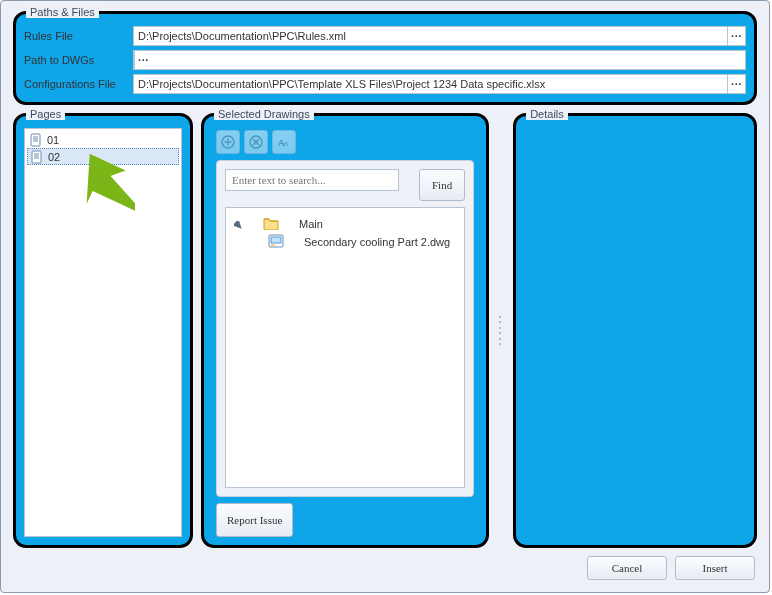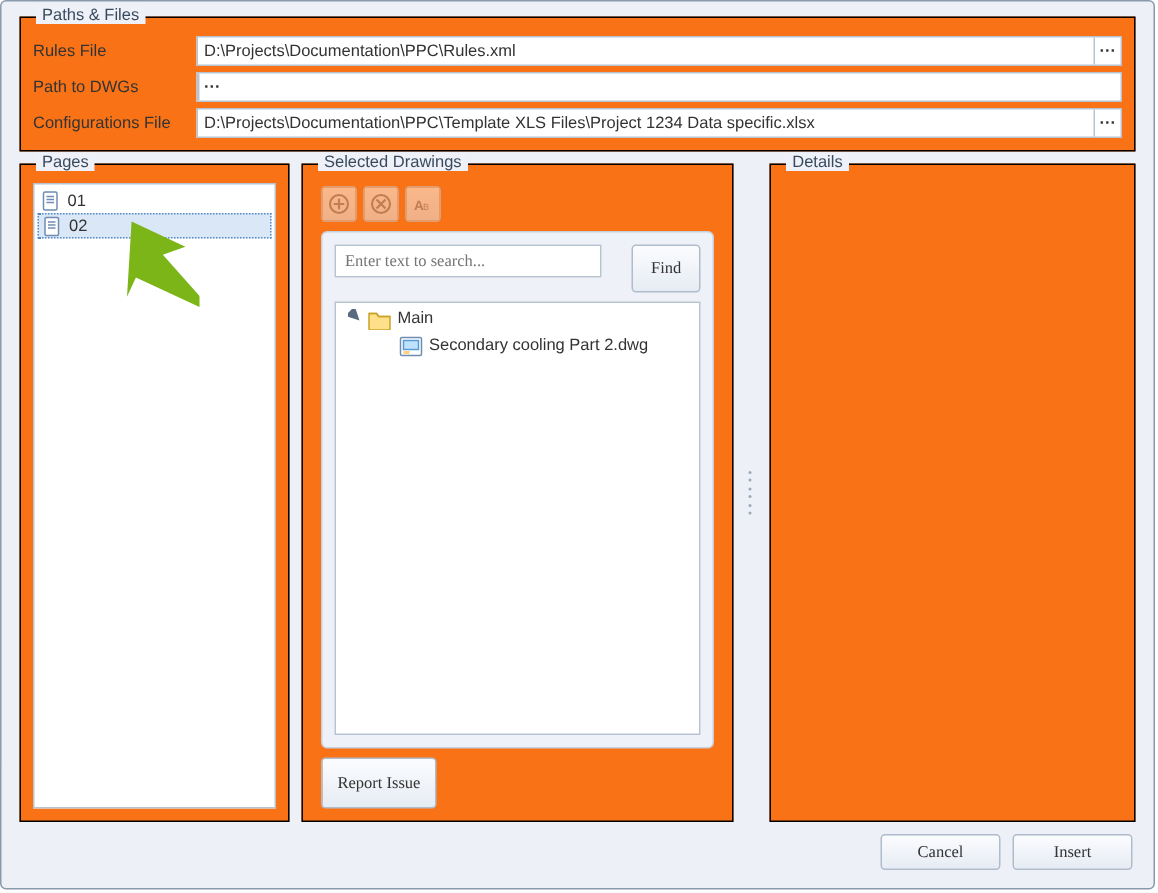--- a/index.html
+++ b/index.html
@@ -61,23 +61,23 @@
   .client {
     flex:1;
     padding: 10px 12px 10px 12px;
     display:flex;
     flex-direction:column;
     gap: 8px;
     overflow:hidden;
   }
 
   .group {
-    border: 1px solid #000000;
-    border-radius: 0;
-    background: #f97316;
+    border: 3px solid #000000;
+    border-radius: 13px;
+    background: #0ea5e9;
     position: relative;
   }
   .group > .legend {
     position:absolute;
     top:-8px; left:10px;
     background:#eef2f8;
     padding:0 4px;
     font-size:11px;
     color:#3a4a5e;
   }
@@ -204,21 +204,21 @@
   }
   .tree {
     flex:1;
     background:#fff;
     border:1px solid #b8c3d2;
     padding:4px 4px;
     overflow:auto;
     min-height:0;
   }
   .tree-node {
-    display:flex; align-items:flex-start; gap:4px; height:18px;
+    display:flex; align-items:flex-end; gap:20px; height:18px;
     padding-left:4px;
   }
   .tree-node.child { padding-left:38px; }
   .expander {
     width:9px; height:9px;
     display:inline-flex; align-items:center; justify-content:center;
   }
   .folder-icon, .file-icon, .page-icon { display:inline-flex; }
 
   .splitter {

